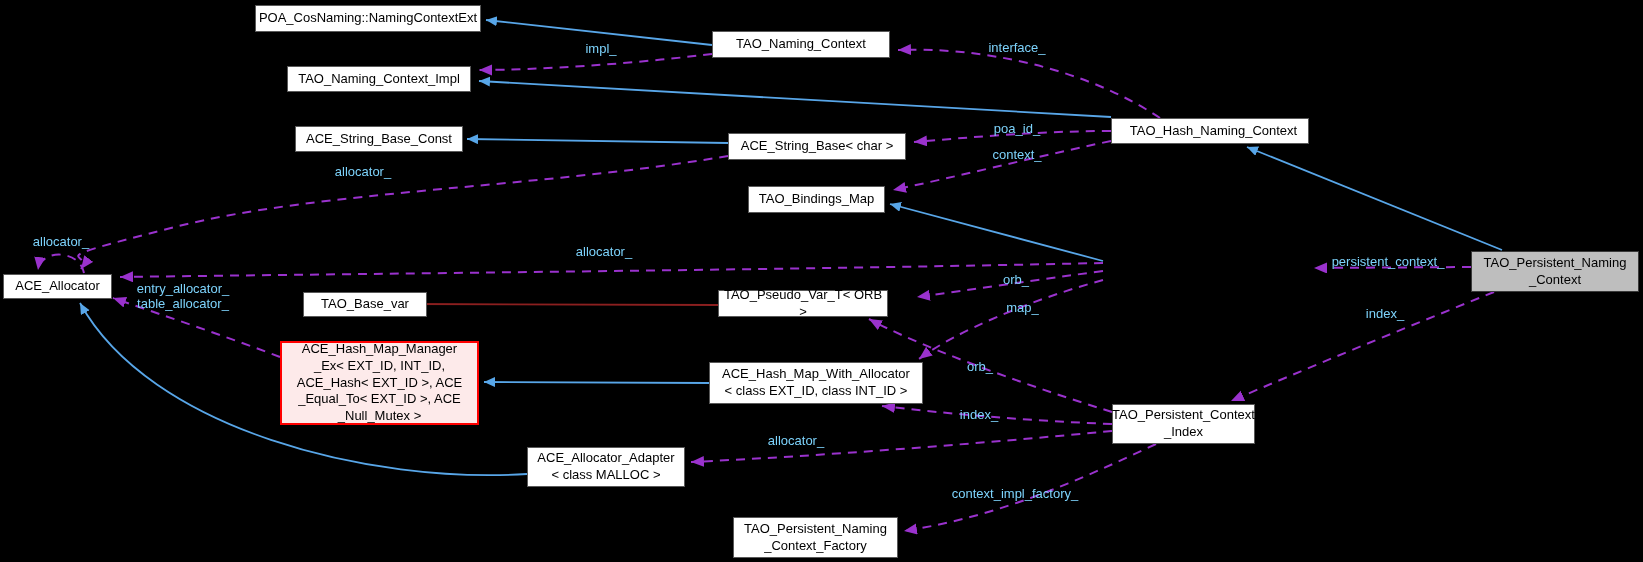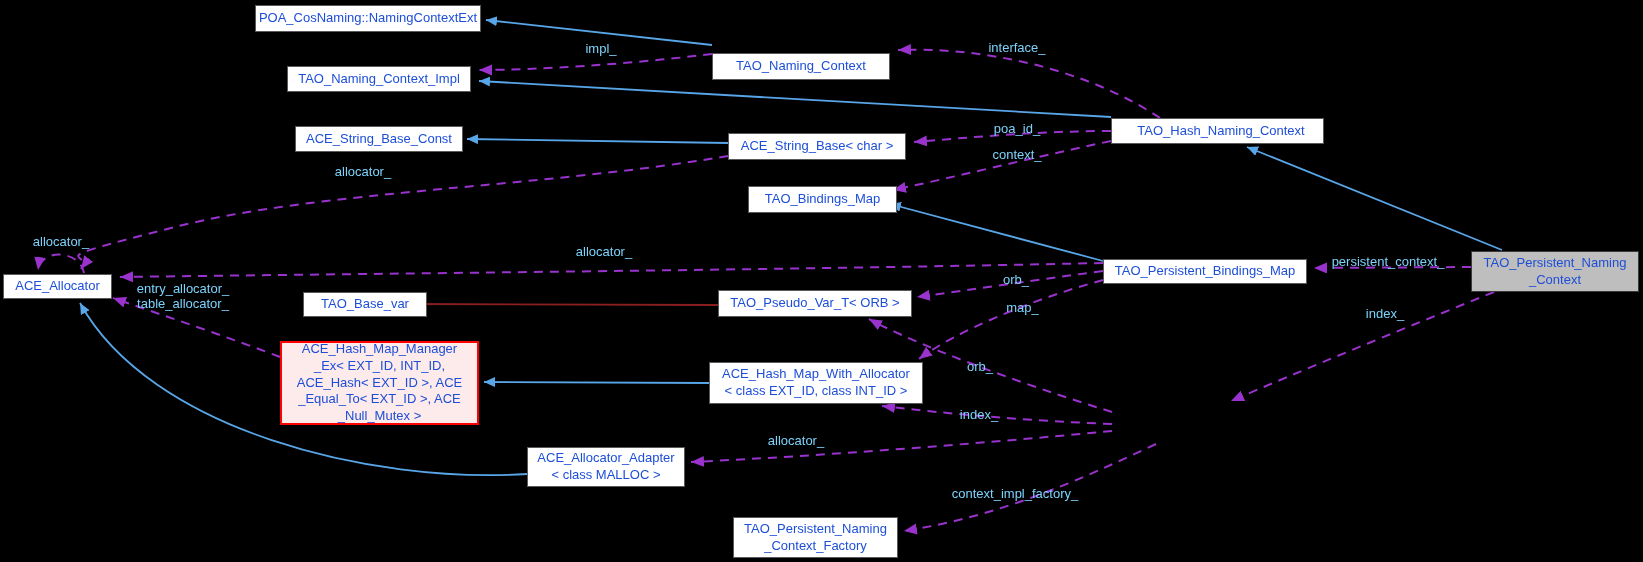--- a/index.html
+++ b/index.html
@@ -1,20 +1,20 @@
 <!DOCTYPE html>
 <html><head>
 <meta charset="utf-8">
 <style>
   html,body{margin:0;padding:0;background:#000;}
   #canvas{position:relative;width:1643px;height:562px;background:#000;overflow:hidden;
           font-family:"Liberation Sans", sans-serif;}
   #edges{position:absolute;left:0;top:0;width:1643px;height:562px;}
   .node{position:absolute;box-sizing:border-box;background:#ffffff;border:1.4px solid #595959;
-        color:#1d4ed8;font-size:13px;line-height:1.28;display:flex;align-items:center;
+        color:#000000;font-size:13px;line-height:1.28;display:flex;align-items:center;
         justify-content:center;text-align:center;white-space:pre-line;padding:1px 4px;
         cursor:pointer;}
   .node.selected{background:#bebebe;border-color:#3a3a3a;cursor:default;}
   .node.alert{border:2px solid #ff0000;background:#fdeaea;}
   .edge-label{position:absolute;transform:translate(-50%,-50%);color:#7dd3fc;font-size:13px;
         line-height:1.18;white-space:pre-line;text-align:center;pointer-events:none;}
 </style>
 </head>
 <body>
 
@@ -59,41 +59,42 @@
       <path d="M1112,412 C1015,382 915,344 869,319" marker-end="url(#ap)"></path>
       <path d="M1112,424 C1030,421 950,414 882,406" marker-end="url(#ap)"></path>
       <path d="M1494,292 C1400,330 1305,369 1231,401" marker-end="url(#ap)"></path>
       <path d="M1471,267 L1314,268" marker-end="url(#ap)"></path>
       <path d="M1112,431 C975,444 820,456 691,462" marker-end="url(#ap)"></path>
       <path d="M1156,444 C1075,482 1000,516 904,531" marker-end="url(#ap)"></path>
     </g>
   </svg>
 
   <div class="node" style="left:255px;top:5px;width:226px;height:27px;">POA_CosNaming::NamingContextExt</div>
-  <div class="node" style="left:712px;top:31px;width:178px;height:27px;margin-top:22px;">TAO_Naming_Context</div>
+  <div class="node" style="left:712px;top:31px;width:178px;height:27px;">TAO_Naming_Context</div>
   <div class="node" style="left:295px;top:126px;width:168px;height:26px;">ACE_String_Base_Const</div>
   <div class="node" style="left:287px;top:66px;width:184px;height:26px;">TAO_Naming_Context_Impl</div>
   <div class="node" style="left:728px;top:133px;width:178px;height:27px;">ACE_String_Base&lt; char &gt;</div>
-  <div class="node" style="left:1111px;top:118px;width:213px;height:26px;padding-left:11px;">TAO_Hash_Naming_Context</div>
-  <div class="node" style="left:748px;top:186px;width:149px;height:27px;">TAO_Bindings_Map</div>
+  <div class="node" style="left:1111px;top:118px;width:198px;height:26px;padding-left:11px;">TAO_Hash_Naming_Context</div>
+  <div class="node" style="left:748px;top:186px;width:137px;height:27px;">TAO_Bindings_Map</div>
   <div class="node" style="left:3px;top:274px;width:109px;height:25px;">ACE_Allocator</div>
   <div class="node" style="left:303px;top:292px;width:124px;height:25px;">TAO_Base_var</div>
-  <div class="node" style="left:718px;top:290px;width:194px;height:27px;">TAO_Pseudo_Var_T&lt; ORB &gt;</div>
-  <div class="node" style="left:1103px;top:259px;width:204px;height:25px;">TAO_Persistent_Bindings_Map</div>
+  <div class="node" style="left:718px;top:290px;width:170px;height:27px;">TAO_Pseudo_Var_T&lt; ORB &gt;</div>
   <div class="node selected" style="left:1471px;top:251px;width:168px;height:41px;">TAO_Persistent_Naming
 _Context</div>
   <div class="node alert" style="left:280px;top:341px;width:199px;height:84px;">ACE_Hash_Map_Manager
 _Ex&lt; EXT_ID, INT_ID,
 ACE_Hash&lt; EXT_ID &gt;, ACE
 _Equal_To&lt; EXT_ID &gt;, ACE
 _Null_Mutex &gt;</div>
   <div class="node" style="left:709px;top:362px;width:214px;height:42px;">ACE_Hash_Map_With_Allocator
 &lt; class EXT_ID, class INT_ID &gt;</div>
   <div class="node" style="left:527px;top:447px;width:158px;height:40px;">ACE_Allocator_Adapter
 &lt; class MALLOC &gt;</div>
+  <div class="node" style="left:1112px;top:404px;width:143px;height:40px;">TAO_Persistent_Context
+_Index</div>
   <div class="node" style="left:733px;top:517px;width:165px;height:41px;">TAO_Persistent_Naming
 _Context_Factory</div>
 
   <div class="edge-label" style="left:601px;top:49px;">impl_</div>
   <div class="edge-label" style="left:1017px;top:48px;">interface_</div>
   <div class="edge-label" style="left:1017px;top:129px;">poa_id_</div>
   <div class="edge-label" style="left:1017px;top:155px;">context_</div>
   <div class="edge-label" style="left:363px;top:172px;">allocator_</div>
   <div class="edge-label" style="left:61px;top:242px;">allocator_</div>
   <div class="edge-label" style="left:183px;top:296px;">entry_allocator_

